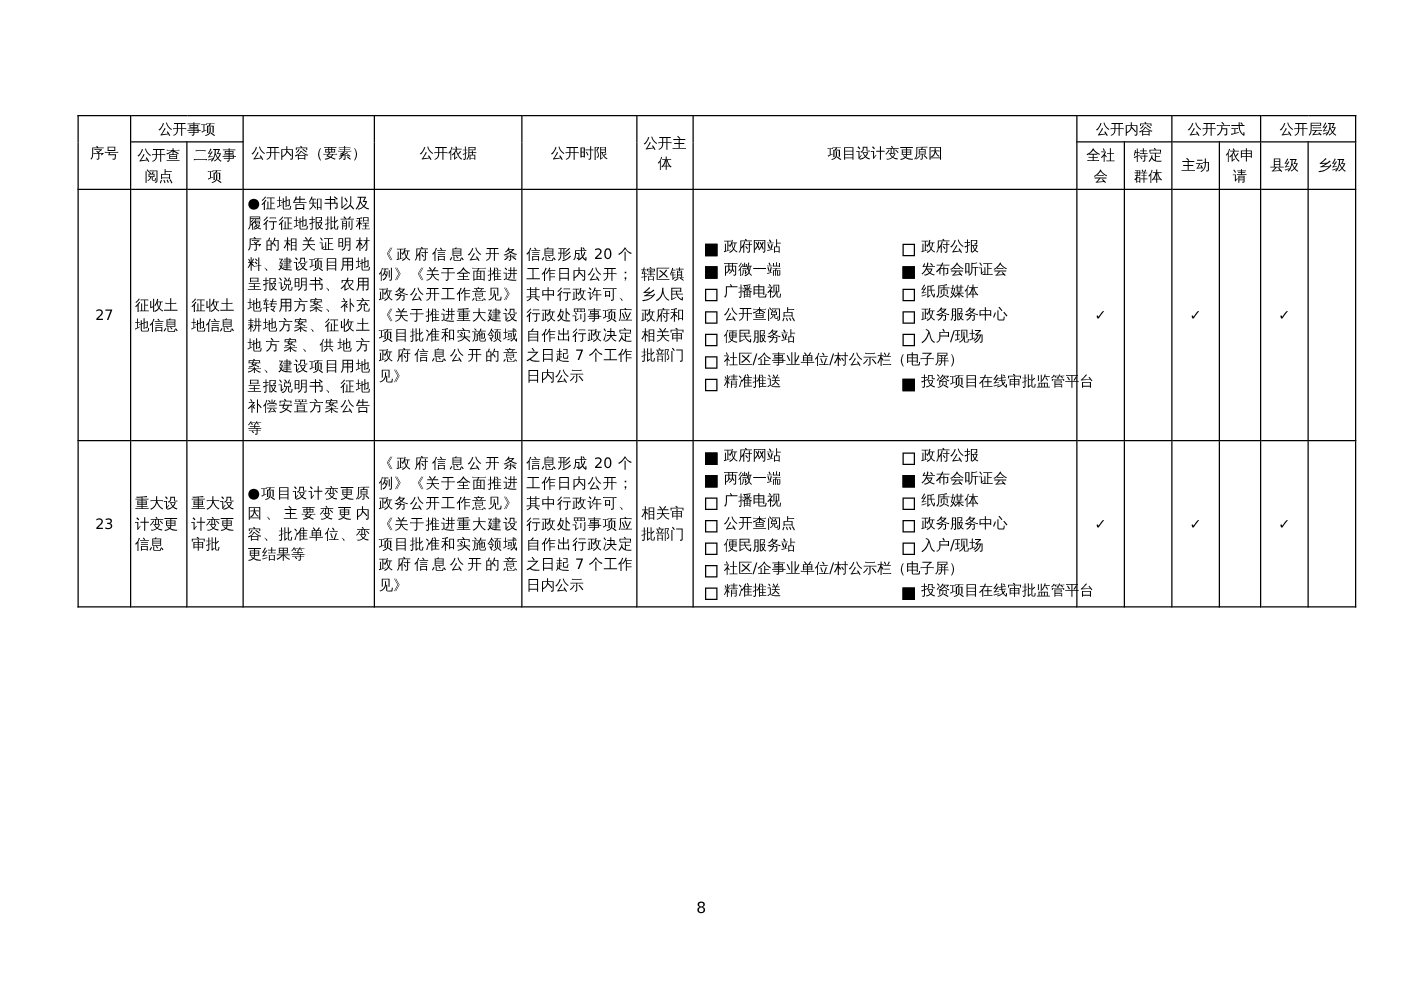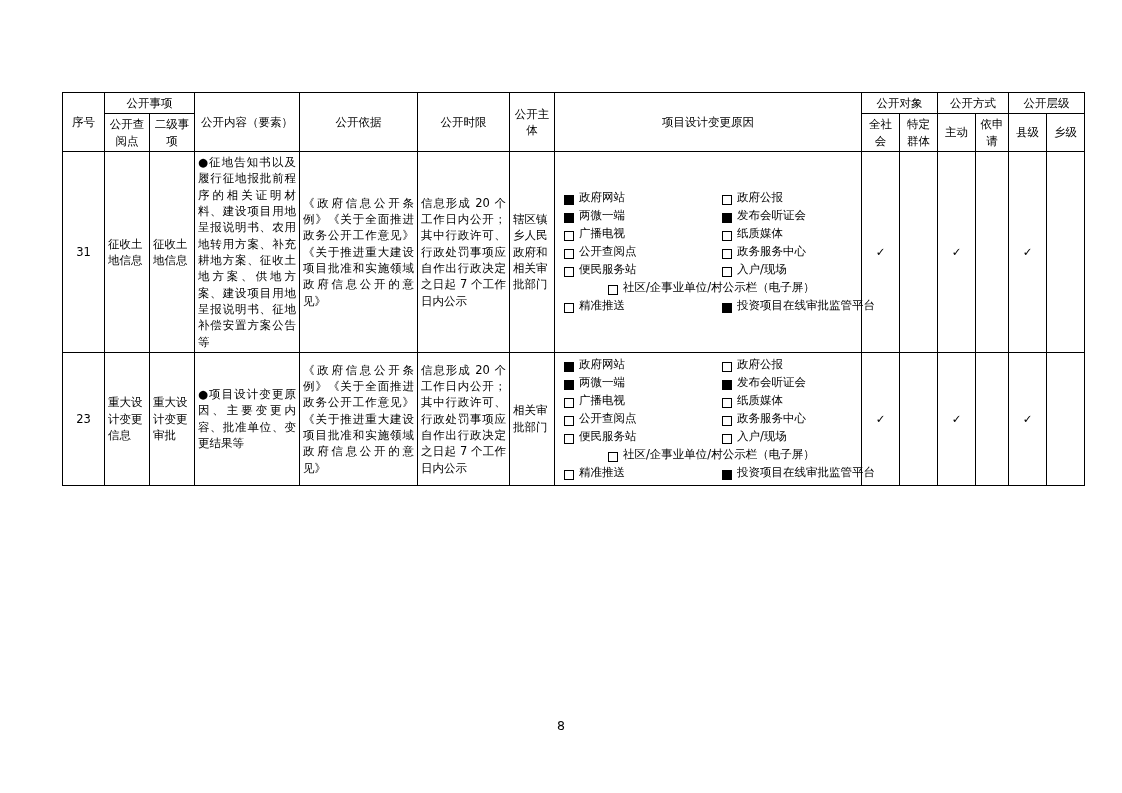--- a/index.html
+++ b/index.html
@@ -94,21 +94,20 @@
     margin-right: 5px;
     margin-top: 4px;
     flex: 0 0 auto;
     background: #fff;
   }
   .box.filled {
     background: #000;
   }
   .chan.wide {
     grid-column: 1 / span 2;
-    margin-left: 44px;
   }
   .tick {
     text-align: center;
     font-size: 14px;
     line-height: 1;
     font-family: "DejaVu Sans", sans-serif;
   }
   .pageno {
     position: absolute;
     left: 0;
@@ -146,39 +145,39 @@
     </colgroup>
     <thead>
       <tr>
         <th class="hd" rowspan="2">序号</th>
         <th class="hd" colspan="2">公开事项</th>
         <th class="hd" rowspan="2">公开内容（要素）</th>
         <th class="hd" rowspan="2">公开依据</th>
         <th class="hd" rowspan="2">公开时限</th>
         <th class="hd" rowspan="2">公开主体</th>
         <th class="hd" rowspan="2">项目设计变更原因</th>
-        <th class="hd" colspan="2">公开对象</th>
+        <th class="hd" colspan="2">公开内容</th>
         <th class="hd" colspan="2">公开方式</th>
         <th class="hd" colspan="2">公开层级</th>
       </tr>
       <tr>
         <th class="hd hd-sub">公开查阅点</th>
         <th class="hd hd-sub">二级事项</th>
         <th class="hd hd-sub">全社会</th>
         <th class="hd hd-sub">特定群体</th>
         <th class="hd hd-sub">主动</th>
         <th class="hd hd-sub">依申请</th>
         <th class="hd hd-sub">县级</th>
         <th class="hd hd-sub">乡级</th>
       </tr>
     </thead>
     <tbody>
 
       <tr>
-        <td class="seq">31</td>
+        <td class="seq">27</td>
         <td class="narrow-stack">征收土地信息</td>
         <td class="narrow-stack">征收土地信息</td>
         <td class="cell-just">●征地告知书以及履行征地报批前程序的相关证明材料、建设项目用地呈报说明书、农用地转用方案、补充耕地方案、征收土地方案、供地方案、建设项目用地呈报说明书、征地补偿安置方案公告等</td>
         <td class="cell-just">《政府信息公开条例》《关于全面推进政务公开工作意见》《关于推进重大建设项目批准和实施领域政府信息公开的意见》</td>
         <td class="cell-just">信息形成 20 个工作日内公开；其中行政许可、行政处罚事项应自作出行政决定之日起 7 个工作日内公示</td>
         <td class="narrow-stack">辖区镇乡人民政府和相关审批部门</td>
         <td>
           <div class="channels">
             <div class="chan">
                 <span class="box filled"></span>

